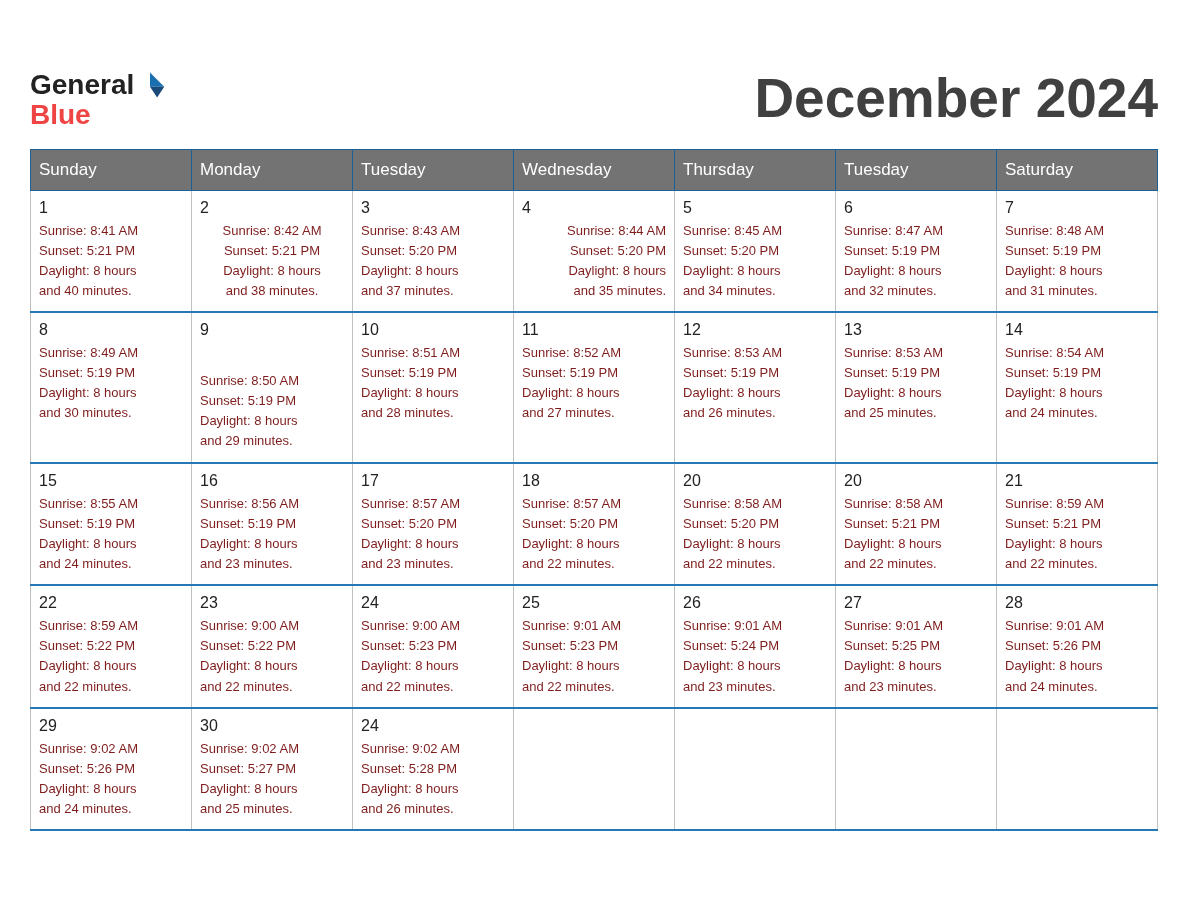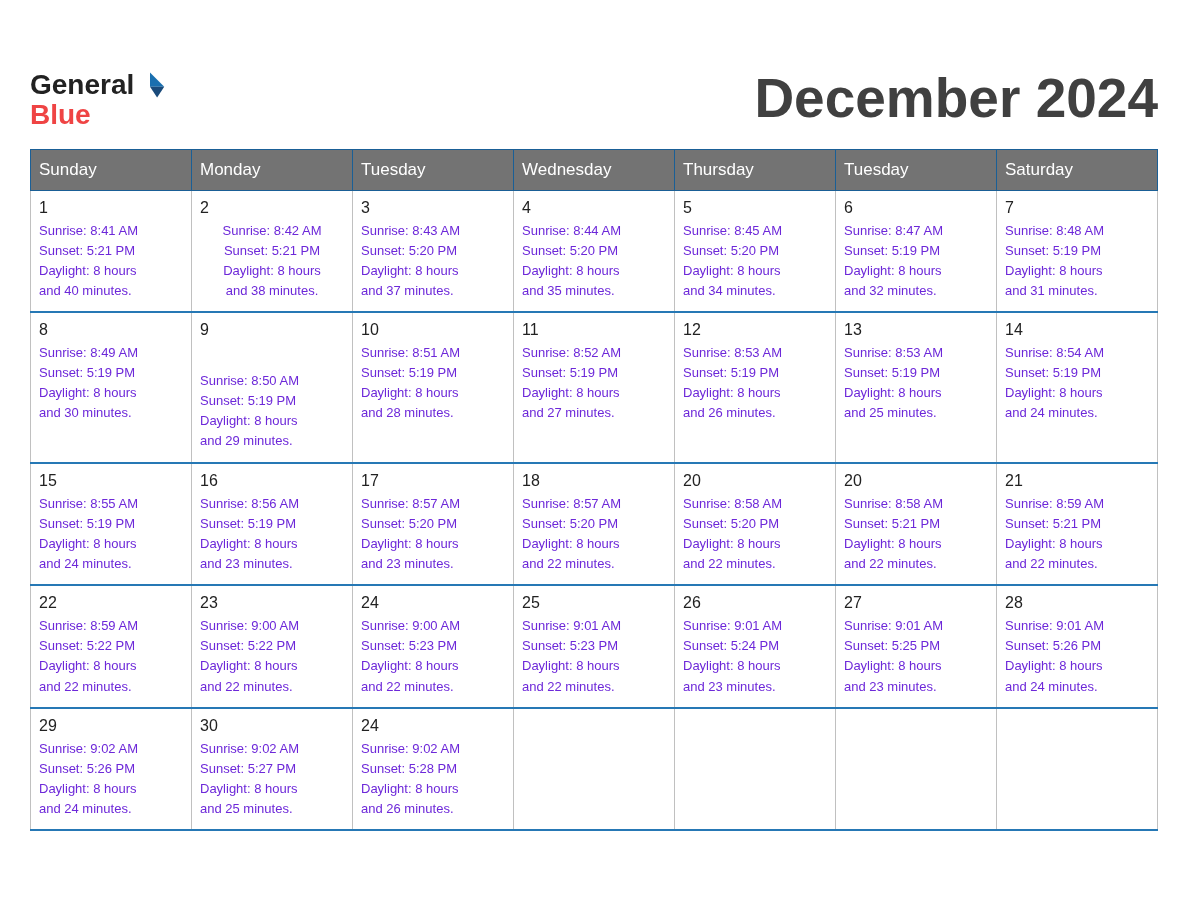--- a/index.html
+++ b/index.html
@@ -90,21 +90,21 @@
     }
     .day-number {
       font-size: 16px;
       font-weight: normal;
       margin-bottom: 4px;
       display: block;
     }
     .day-info {
       font-size: 13px;
       line-height: 1.55;
-      color: #6d28d9;
+      color: #7f1d1d;
     }
     .empty-cell {
       background: #fff;
     }
   </style>
 </head>
 <body>
 
 <div class="header">
   <div class="logo">
@@ -154,21 +154,21 @@
         </td>
         <td>
           <span class="day-number">3</span>
           <div class="day-info" style="white-space: pre-line;">Sunrise: 8:43 AM
 Sunset: 5:20 PM
 Daylight: 8 hours
 and 37 minutes.</div>
         </td>
         <td>
           <span class="day-number">4</span>
-          <div class="day-info" style="white-space: pre-line;">Sunrise: 8:44 AM
+          <div class="day-info" style="white-space: pre-line; text-align: right;">Sunrise: 8:44 AM
 Sunset: 5:20 PM
 Daylight: 8 hours
 and 35 minutes.</div>
         </td>
         <td>
           <span class="day-number">5</span>
           <div class="day-info" style="white-space: pre-line;">Sunrise: 8:45 AM
 Sunset: 5:20 PM
 Daylight: 8 hours
 and 34 minutes.</div>

